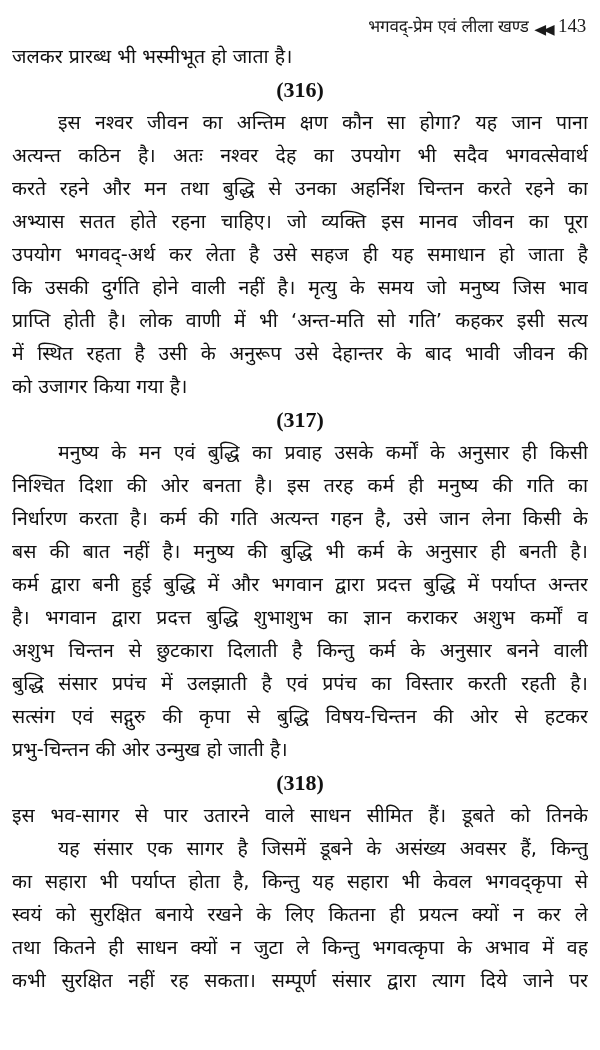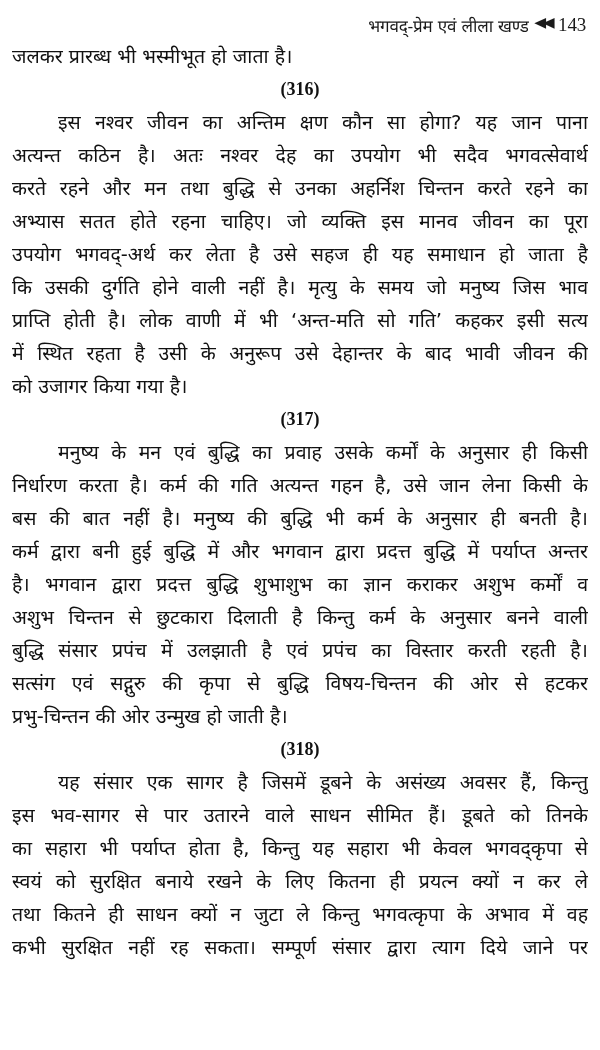--- a/index.html
+++ b/index.html
@@ -22,21 +22,21 @@
       background: #ffffff;
     }
     .running-header {
       position: absolute;
       top: 14px;
       right: 14px;
       font-family: "DejaVu Serif", "Liberation Serif", serif;
       font-size: 17px;
       letter-spacing: -0.2px;
       display: flex;
-      align-items: flex-start;
+      align-items: flex-end;
       gap: 6px;
       color: #1a1a1a;
     }
     .running-header .arrows {
       font-size: 14px;
       letter-spacing: -3px;
       margin-right: 2px;
       transform: scaleX(1.1);
     }
     .running-header .pgnum {
@@ -63,21 +63,21 @@
     }
     .line.indent {
       padding-left: 46px;
     }
     .section-number {
       height: 33px;
       line-height: 33px;
       text-align: center;
       font-family: "Liberation Serif", "DejaVu Serif", serif;
       font-weight: bold;
-      font-size: 18px;
+      font-size: 22px;
     }
   </style>
 </head>
 <body>
 
 <div class="page">
 
   <div class="running-header">
     <span>भगवद्-प्रेम एवं लीला खण्ड</span>
     <span class="arrows">◀◀</span>
@@ -97,34 +97,35 @@
       <div class="line">उपयोग भगवद्-अर्थ कर लेता है उसे सहज ही यह समाधान हो जाता है</div>
       <div class="line">कि उसकी दुर्गति होने वाली नहीं है। मृत्यु के समय जो मनुष्य जिस भाव</div>
       <div class="line">प्राप्ति होती है। लोक वाणी में भी ‘अन्त-मति सो गति’ कहकर इसी सत्य</div>
       <div class="line">में स्थित रहता है उसी के अनुरूप उसे देहान्तर के बाद भावी जीवन की</div>
       <div class="line last">को उजागर किया गया है।</div>
     </div>
 
     <div class="section-number">(317)</div>
     <div>
       <div class="line indent">मनुष्य के मन एवं बुद्धि का प्रवाह उसके कर्मों के अनुसार ही किसी</div>
+      <div class="line">निश्चित दिशा की ओर बनता है। इस तरह कर्म ही मनुष्य की गति का</div>
       <div class="line">निर्धारण करता है। कर्म की गति अत्यन्त गहन है, उसे जान लेना किसी के</div>
       <div class="line">बस की बात नहीं है। मनुष्य की बुद्धि भी कर्म के अनुसार ही बनती है।</div>
       <div class="line">कर्म द्वारा बनी हुई बुद्धि में और भगवान द्वारा प्रदत्त बुद्धि में पर्याप्त अन्तर</div>
       <div class="line">है। भगवान द्वारा प्रदत्त बुद्धि शुभाशुभ का ज्ञान कराकर अशुभ कर्मों व</div>
       <div class="line">अशुभ चिन्तन से छुटकारा दिलाती है किन्तु कर्म के अनुसार बनने वाली</div>
       <div class="line">बुद्धि संसार प्रपंच में उलझाती है एवं प्रपंच का विस्तार करती रहती है।</div>
       <div class="line">सत्संग एवं सद्गुरु की कृपा से बुद्धि विषय-चिन्तन की ओर से हटकर</div>
       <div class="line last">प्रभु-चिन्तन की ओर उन्मुख हो जाती है।</div>
     </div>
 
     <div class="section-number">(318)</div>
     <div>
+      <div class="line">इस भव-सागर से पार उतारने वाले साधन सीमित हैं। डूबते को तिनके</div>
       <div class="line indent">यह संसार एक सागर है जिसमें डूबने के असंख्य अवसर हैं, किन्तु</div>
-      <div class="line">इस भव-सागर से पार उतारने वाले साधन सीमित हैं। डूबते को तिनके</div>
       <div class="line">का सहारा भी पर्याप्त होता है, किन्तु यह सहारा भी केवल भगवद्कृपा से</div>
       <div class="line">स्वयं को सुरक्षित बनाये रखने के लिए कितना ही प्रयत्न क्यों न कर ले</div>
       <div class="line">तथा कितने ही साधन क्यों न जुटा ले किन्तु भगवत्कृपा के अभाव में वह</div>
       <div class="line">कभी सुरक्षित नहीं रह सकता। सम्पूर्ण संसार द्वारा त्याग दिये जाने पर</div>
     </div>
 
   </div>
 </div>
 
 </body></html>

